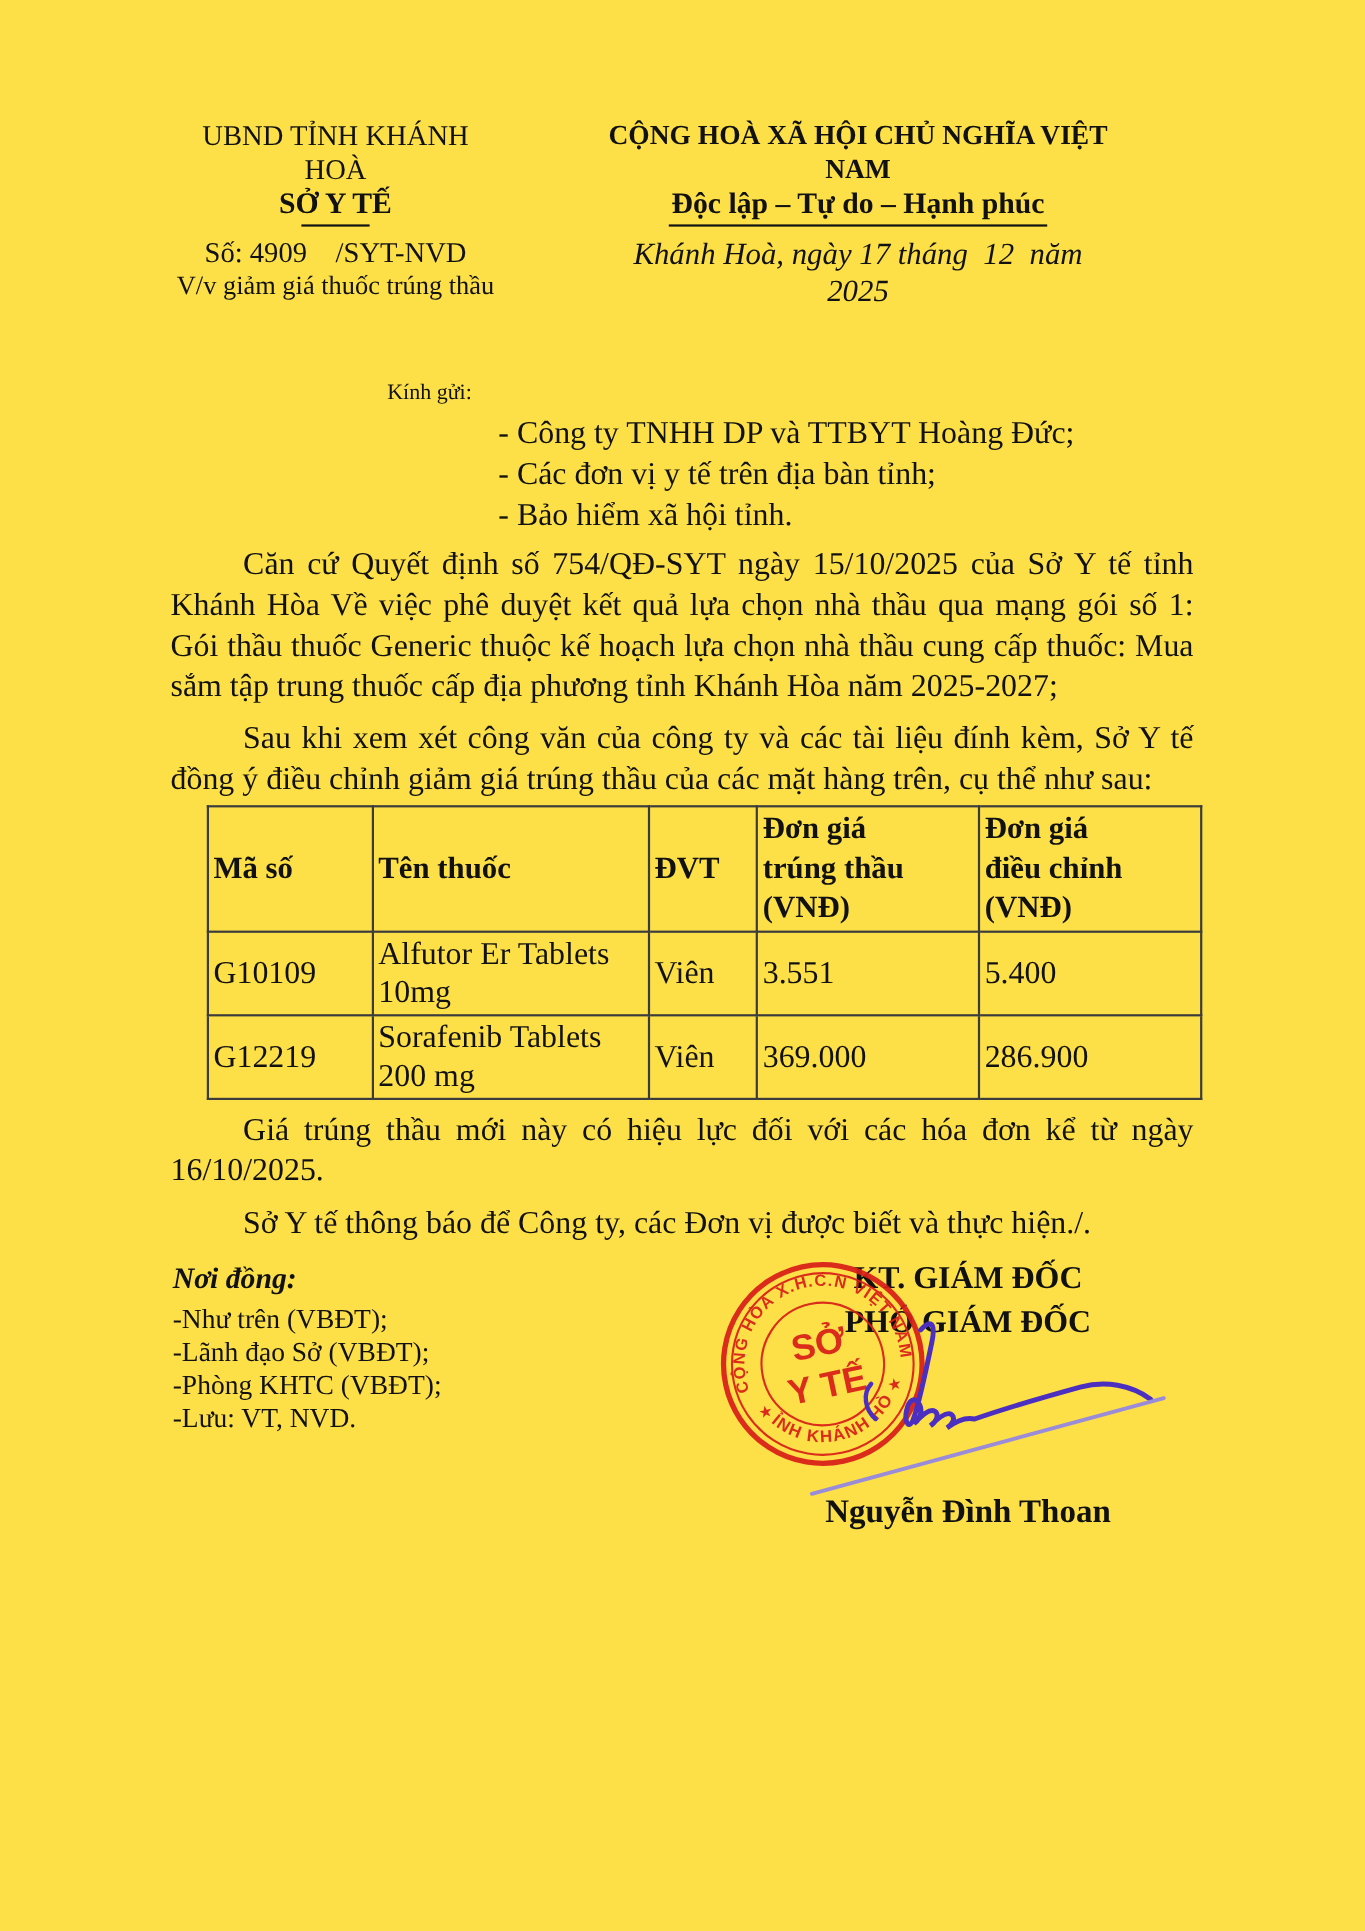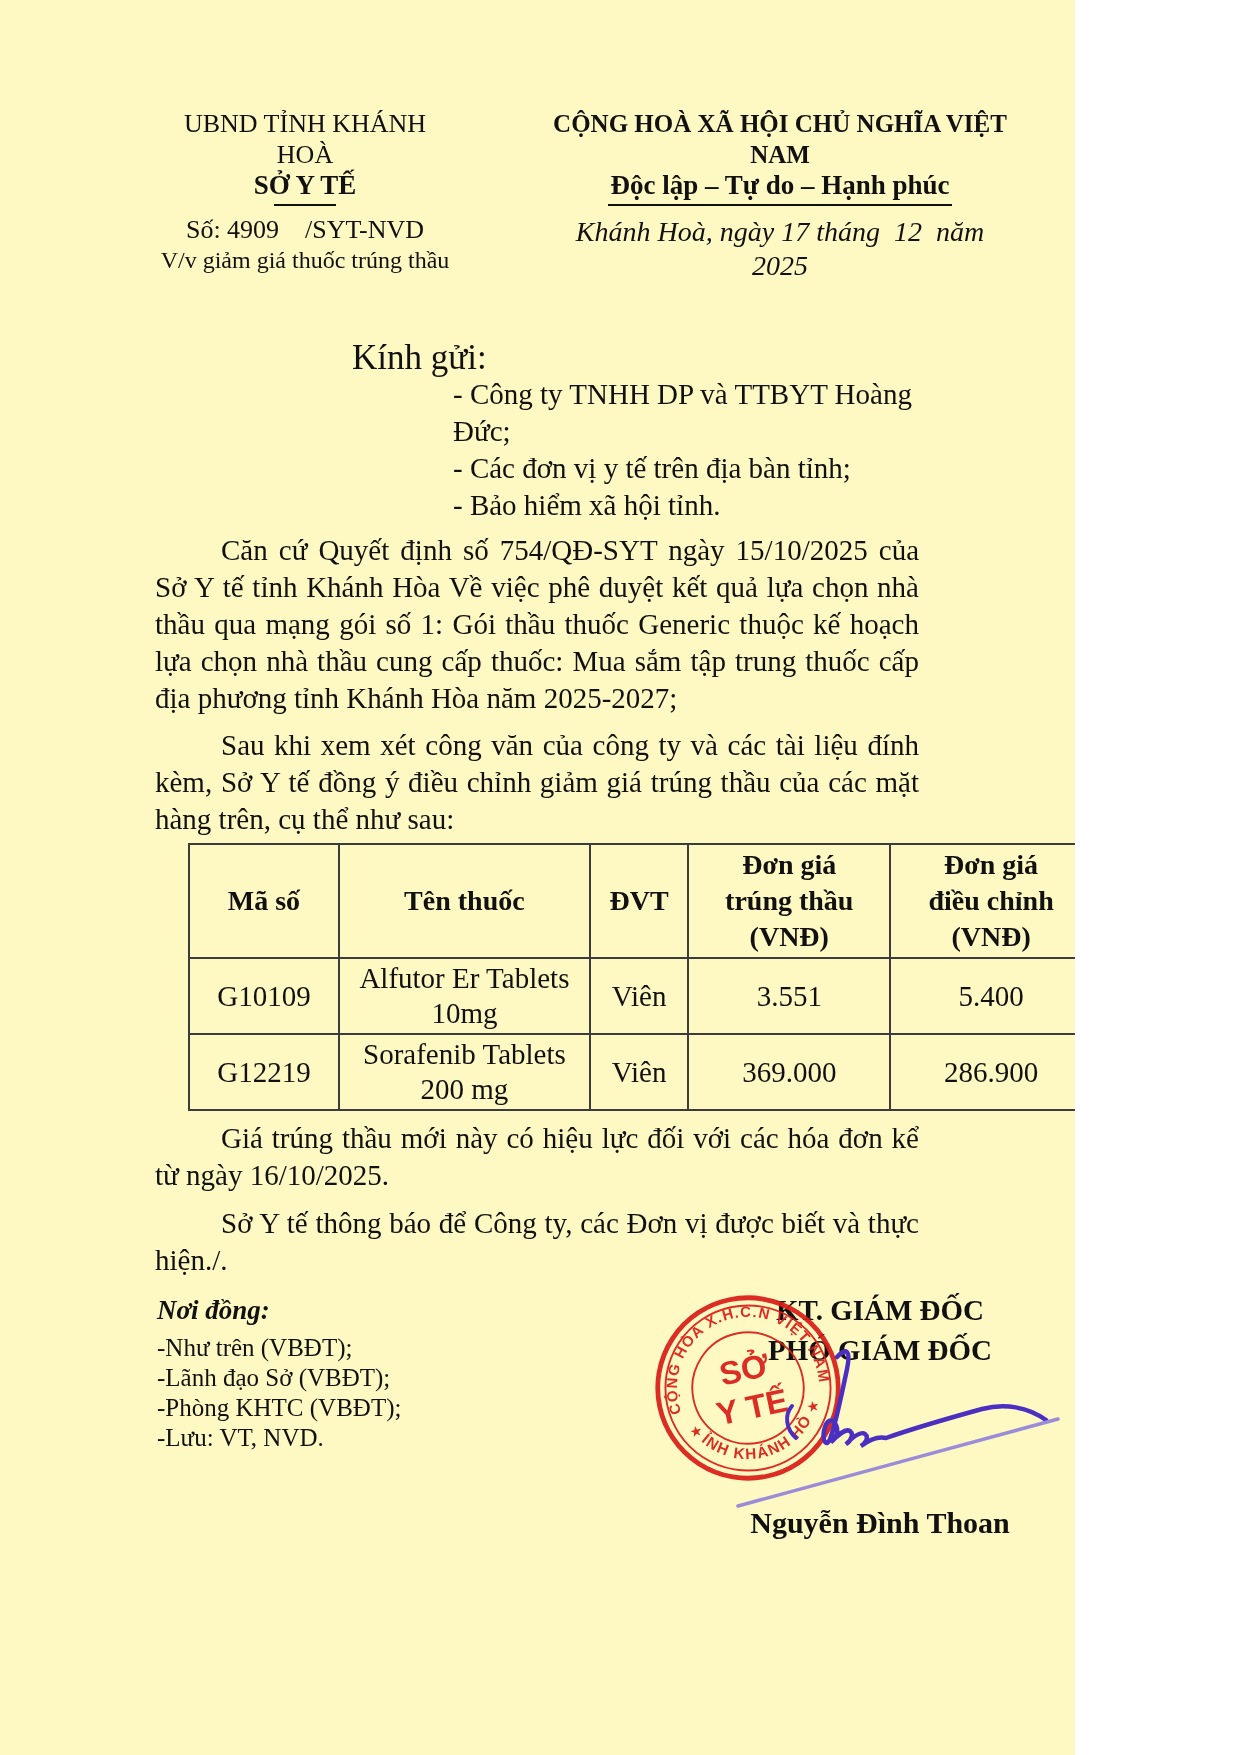--- a/index.html
+++ b/index.html
@@ -1,19 +1,19 @@
 <!DOCTYPE html>
 <html><head>
 <meta charset="utf-8">
 <style>
   html,body{margin:0;padding:0;background:#ffffff;}
   .page{
     position:relative;
-    width:1075px;height:1755px;
-    background:#fef9c3;
+    width:1241px;height:1755px;
+    background:#fde047;
     font-family:"Liberation Serif", serif;
     color:#111;
     overflow:hidden;
   }
   .content{position:relative;padding:100px 156px 0 155px;}
   .pre{white-space:pre-wrap;text-align:center;}
   .preline{white-space:pre-line;}
 
   
   .header-row{display:flex;margin-top:8px;}
@@ -23,38 +23,38 @@
   .dept-rule{width:62px;height:0;border-bottom:2px solid #111;margin:3px auto 8px auto;}
   .doc-number{font-size:26px;line-height:31px;}
   .doc-subject{font-size:24px;line-height:30px;}
   .national-block{width:470px;margin-left:90px;text-align:center;flex:none;}
   .nation-line{font-size:25px;font-weight:bold;line-height:31px;}
   .motto-line{font-size:27px;font-weight:bold;line-height:31px;display:inline-block;
               border-bottom:2px solid #111;padding:0 2px 3px 2px;text-align:center;}
   .date-line{font-size:28px;font-style:italic;line-height:34px;margin-top:9px;}
 
   
-  .salutation{margin-top:56px;margin-left:197px;font-size:35px;line-height:37px;}
+  .salutation{margin-top:56px;margin-left:197px;font-size:20px;line-height:37px;}
   .recipients{margin-left:298px;font-size:29px;line-height:37px;}
 
   
   .para{font-size:29px;line-height:37px;text-align:justify;text-indent:66px;margin:0;}
   .p1{margin-top:46px;}
   .p2{margin-top:8px;}
   .p3{margin-top:10px;}
   .p4{margin-top:9px;}
   .p5{margin-top:11px;}
 
   
   table.price-table{
     border-collapse:collapse;margin-left:33px;margin-top:5px;
     width:905px;table-layout:fixed;
   }
   .price-table th,.price-table td{
-    border:2px solid #3c3c3c;text-align:center;vertical-align:middle;
+    border:2px solid #3c3c3c;text-align:left;vertical-align:middle;
     padding:2px 4px;
   }
   .price-table th{font-size:28px;font-weight:bold;height:108px;line-height:36px;}
   .price-table td{font-size:29px;height:70px;line-height:35px;}
   .col-code{width:16.6%;} .col-name{width:27.8%;} .col-unit{width:10.9%;}
   .col-win{width:22.35%;} .col-adj{width:22.35%;}
 
   
   .footer{position:relative;height:470px;margin-top:6px;}
   .noi-nhan{position:absolute;left:2px;top:8px;}

